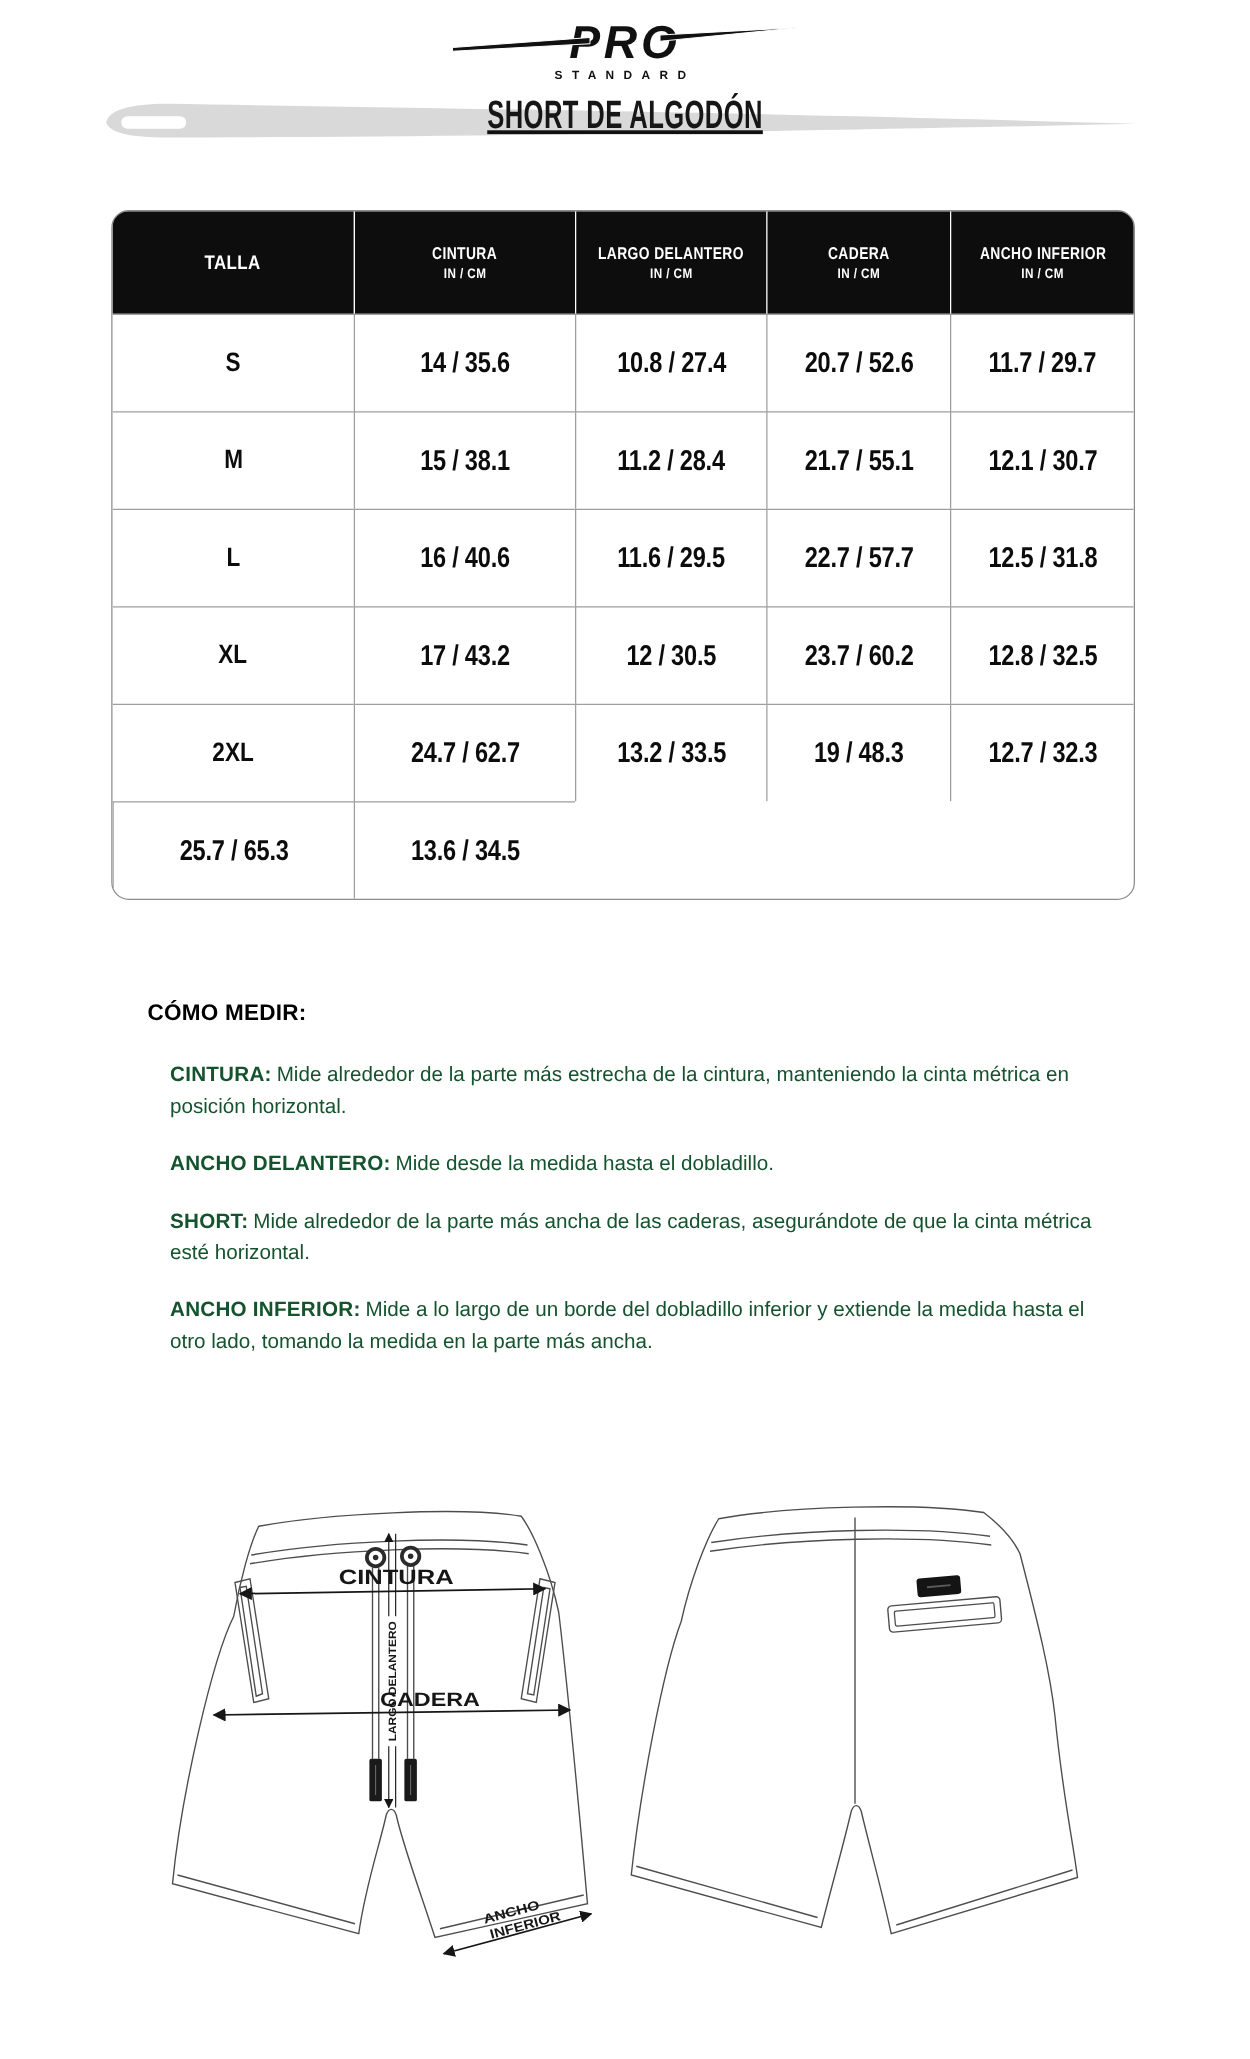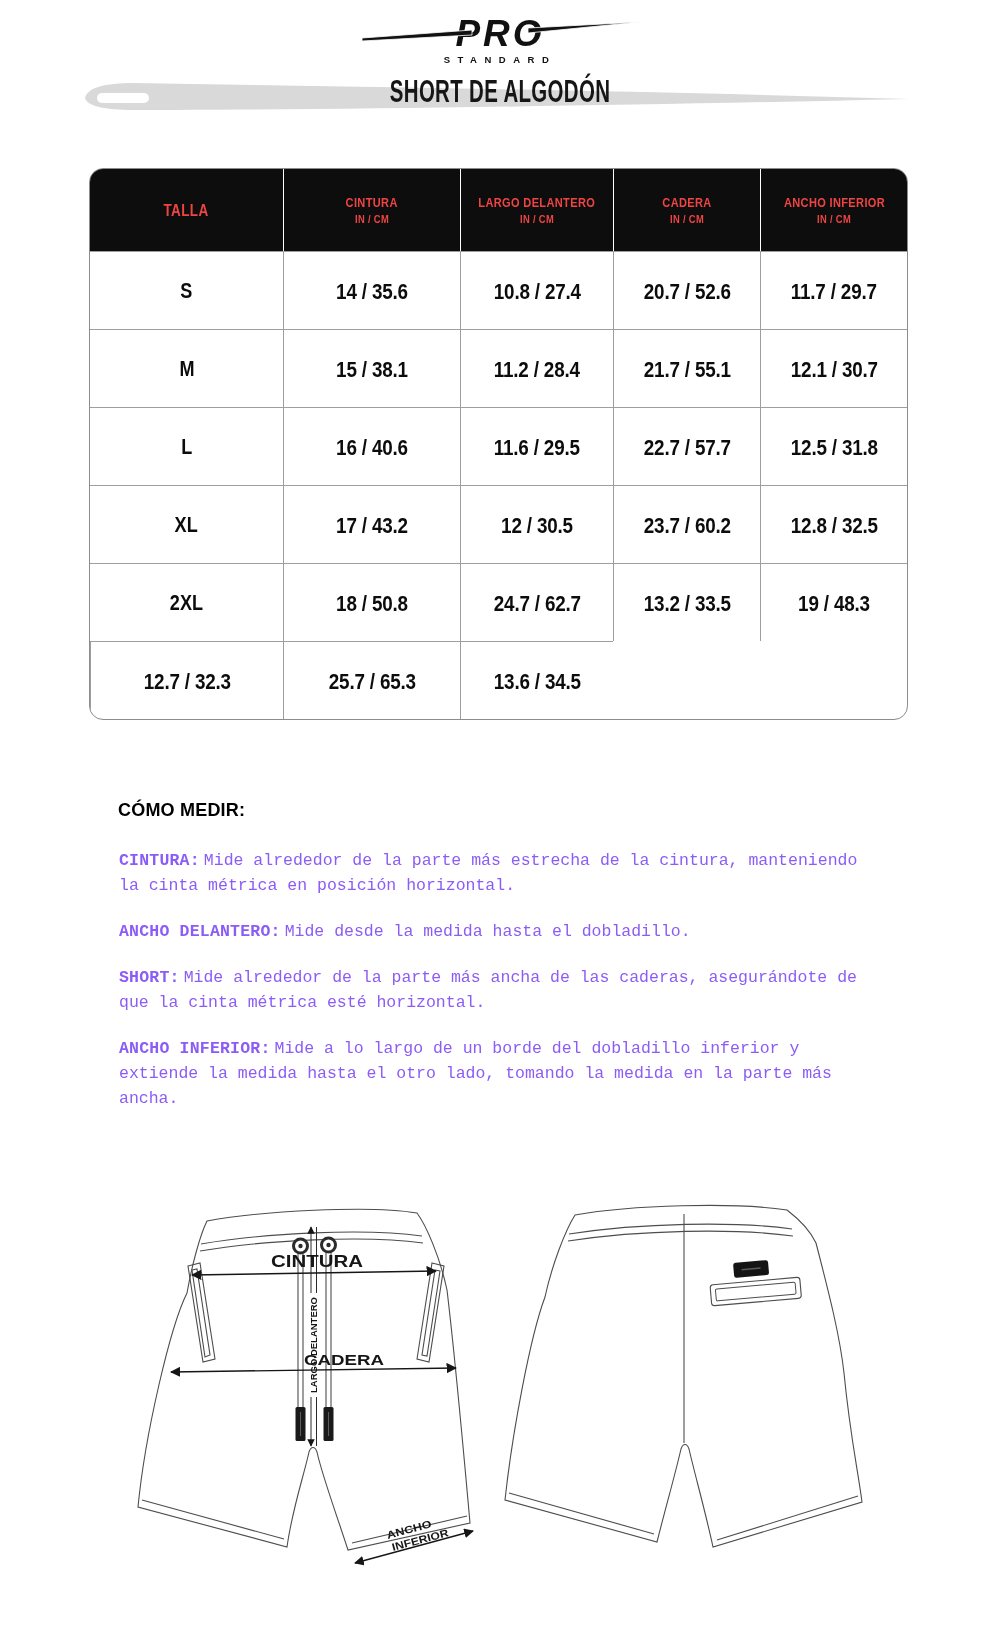--- a/index.html
+++ b/index.html
@@ -7,47 +7,47 @@
         font-family:"Liberation Sans",sans-serif;color:#111;}
 
   
   .logo{position:absolute;left:350px;top:6px;width:300px;height:62px;}
   .logo svg{display:block;}
   .logo text{font-family:"Liberation Sans",sans-serif;}
 
   
   .needle-wrap{position:absolute;left:80px;top:72px;width:840px;height:40px;}
   .doc-title{position:absolute;left:0;top:72px;width:1000px;height:40px;
-             display:flex;align-items:center;justify-content:center;}
+             display:flex;align-items:center;justify-content:center;text-decoration:underline;}
   .doc-title span{display:inline-block;font-weight:800;font-size:31px;letter-spacing:.5px;
                   transform:scale(.66,1.02);white-space:nowrap;color:#161616;}
 
   
   .size-table{position:absolute;left:89px;top:168px;width:817px;
               border:1.5px solid #8c8c8c;border-radius:14px;overflow:hidden;
               display:grid;grid-template-columns:193px 177px 153px 147px 147px;
               grid-template-rows:82px repeat(6,78px);background:#fff;}
-  .th{background:#0d0d0d;color:#ef4444;display:flex;flex-direction:column;
+  .th{background:#0d0d0d;color:#ffffff;display:flex;flex-direction:column;
       align-items:center;justify-content:center;gap:3px;}
   .th + .th{border-left:1px solid #fff;}
   .ch{display:inline-block;font-weight:bold;font-size:13px;letter-spacing:.4px;
       transform:scale(.85,1.05);white-space:nowrap;}
   .ch.t{font-size:15px;transform:scale(.9,1.05);}
   .chu{display:inline-block;font-weight:bold;font-size:11px;letter-spacing:.4px;
        transform:scale(.85,1);}
   .td{display:flex;align-items:center;justify-content:center;border-top:1px solid #9e9e9e;}
   .td.c2,.td.c3,.td.c4,.td.c5{border-left:1px solid #9e9e9e;}
   .cv{display:inline-block;font-weight:bold;font-size:20.5px;letter-spacing:-.2px;
       transform:scale(.92,1.12);white-space:nowrap;color:#0c0c0c;}
   .cs{display:inline-block;font-weight:bold;font-size:19px;transform:scale(.95,1.12);color:#0c0c0c;}
 
   
   .measure{position:absolute;left:118px;top:800px;width:762px;}
   .measure h2{margin:0 0 27px 0;font-size:18px;font-weight:bold;letter-spacing:.2px;color:#000;}
-  .measure p{margin:0 0 21px 1px;font-size:16.5px;line-height:25px;color:#8b5cf6;font-family:Liberation Mono, monospace;}
+  .measure p{margin:0 0 21px 18px;font-size:16.5px;line-height:25px;color:#14532d;}
   .measure p b{margin-right:4px;letter-spacing:.2px;}
 
   
   .diagram{position:absolute;left:80px;top:1135px;width:840px;height:512px;}
   .diagram svg{display:block;}
   .dl{font-family:"Liberation Sans",sans-serif;font-weight:bold;fill:#161616;}
 </style>
 </head>
 <body>
 
@@ -152,23 +152,20 @@
       </div>
     <div class="td c4">
         <span class="cv">23.7 / 60.2</span>
       </div>
     <div class="td c5">
         <span class="cv">12.8 / 32.5</span>
       </div>
 
     <div class="td c1">
         <span class="cs">2XL</span>
-      </div>
-    <div class="td c2">
-        <span class="cv">18 / 50.8</span>
       </div>
     <div class="td c4">
         <span class="cv">24.7 / 62.7</span>
       </div>
     <div class="td c5">
         <span class="cv">13.2 / 33.5</span>
       </div>
 
     <div class="td c2">
         <span class="cv">19 / 48.3</span>

